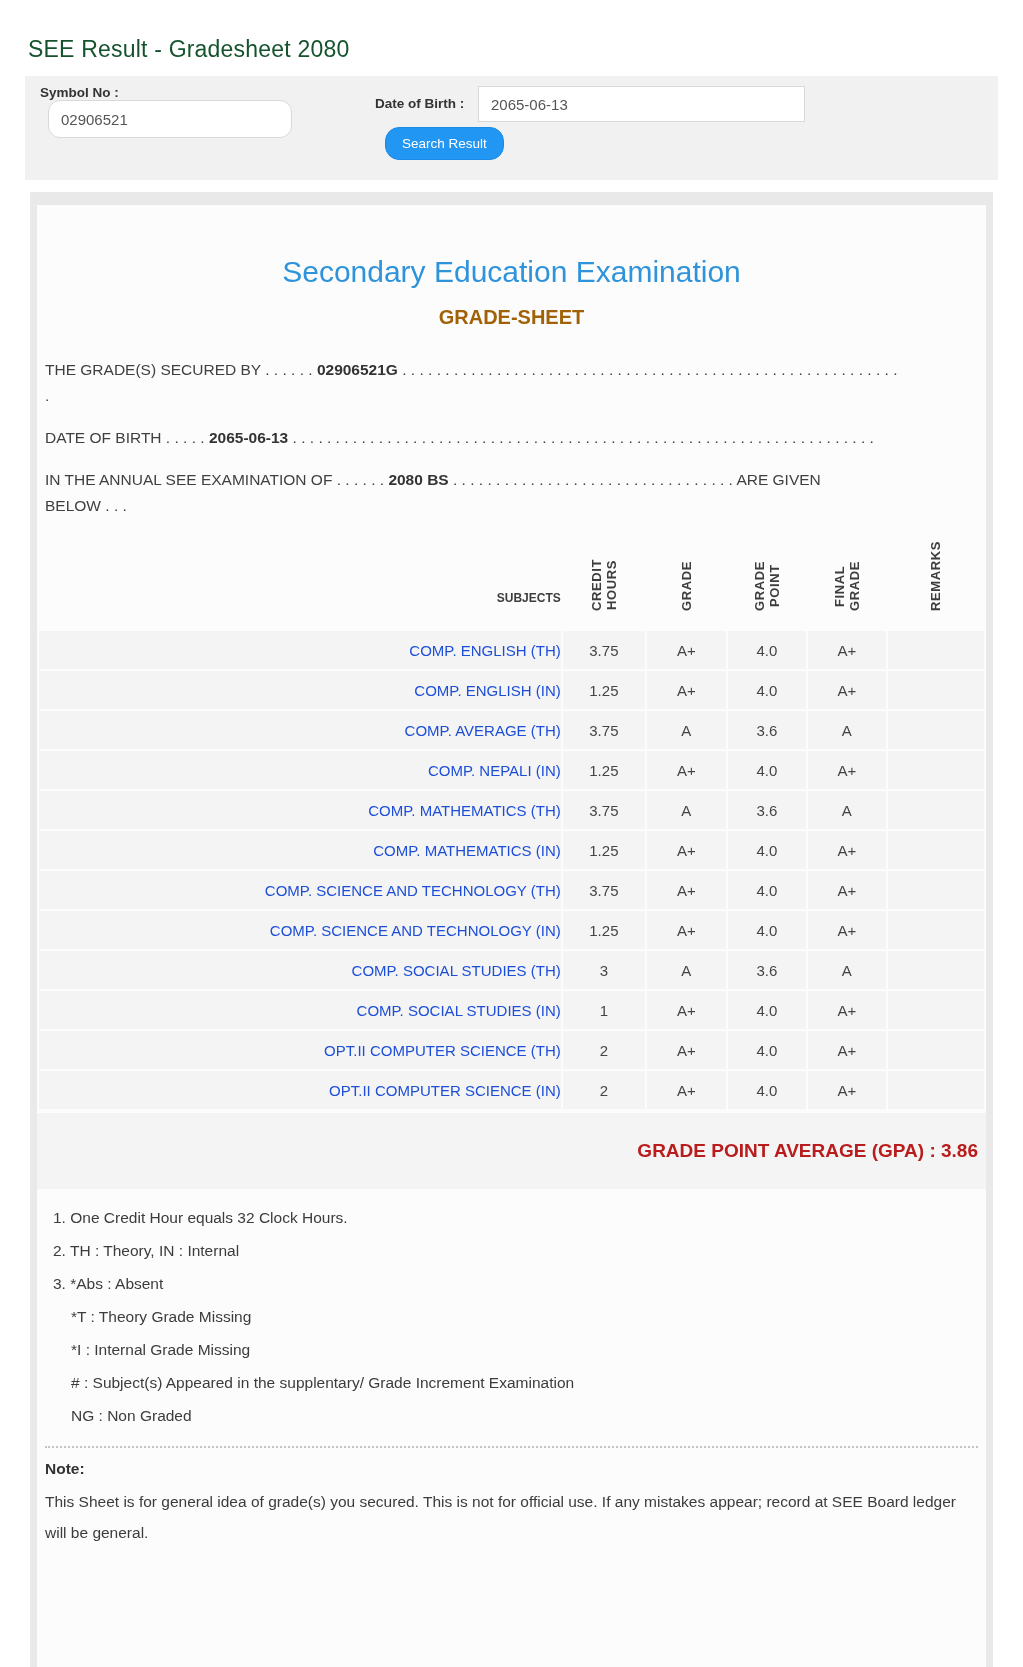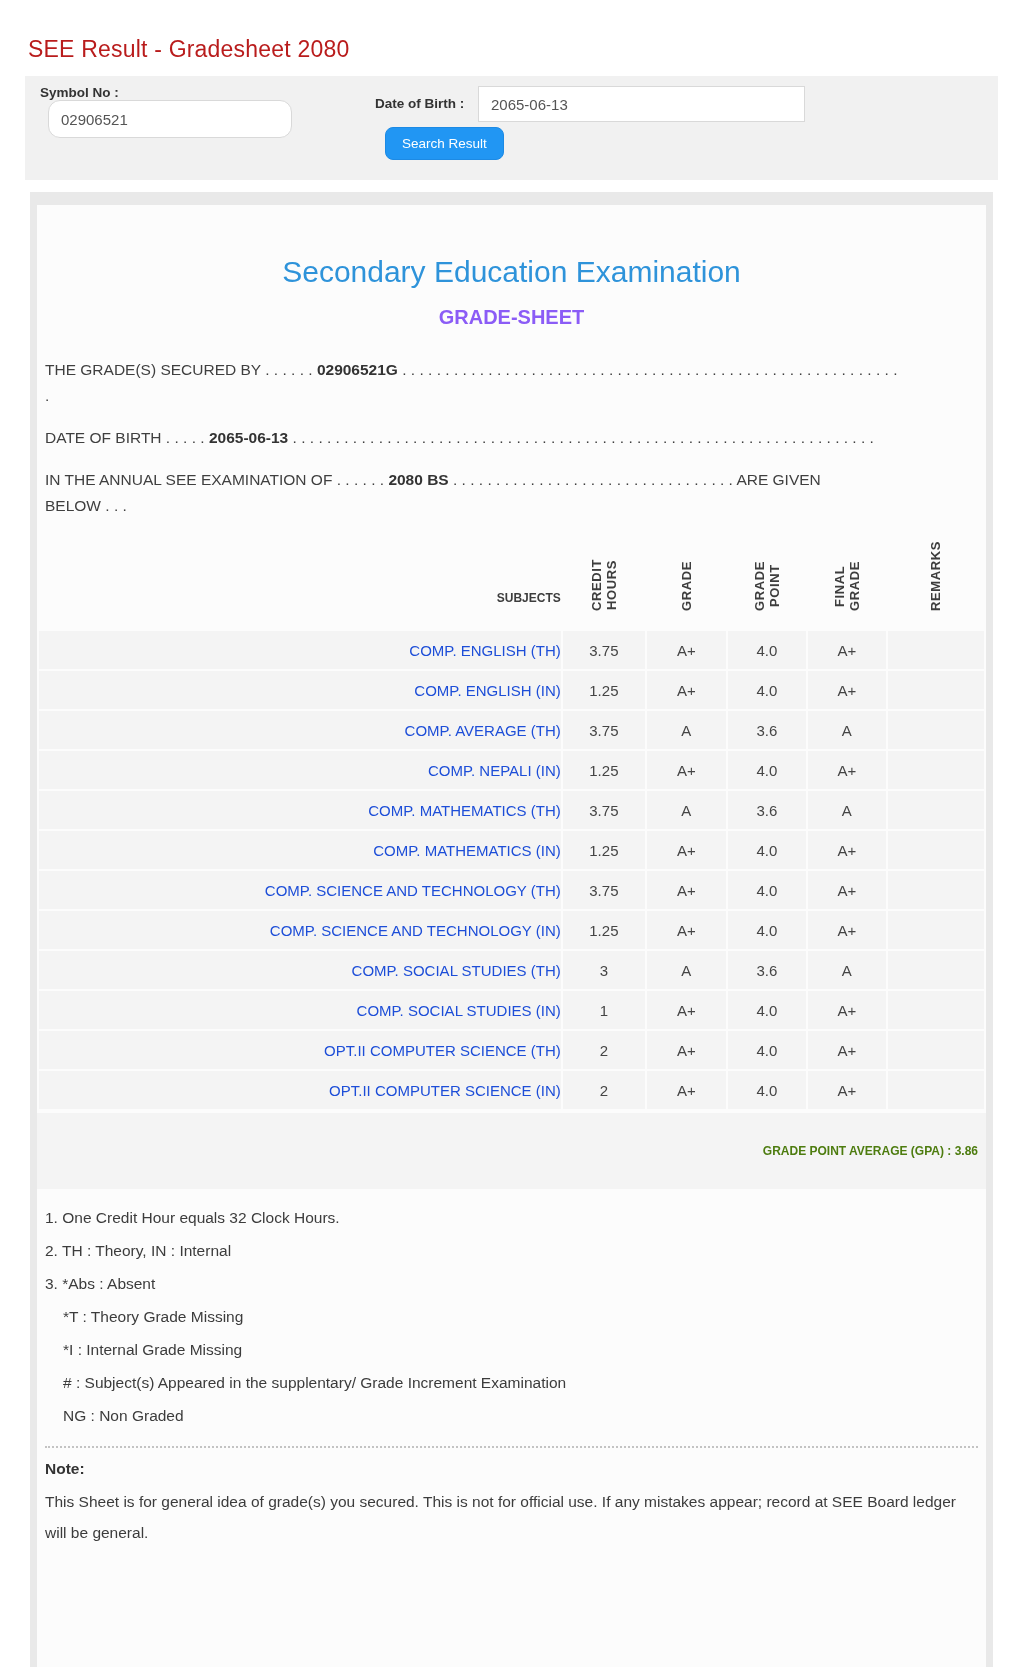--- a/index.html
+++ b/index.html
@@ -5,51 +5,51 @@
   * { box-sizing: border-box; margin: 0; padding: 0; }
   html,body { width:1023px; height:1667px; overflow:hidden; }
   body {
     font-family: "Liberation Sans", "DejaVu Sans", sans-serif;
     background:#ffffff; color:#3d3d3d;
   }
   .container { width:1023px; padding:36px 25px 0 25px; }
 
   
   .page-title {
-    color:#b91c1c; font-size:23px; font-weight:400;
+    color:#14532d; font-size:23px; font-weight:400;
     line-height:26px; margin-left:3px; letter-spacing:0.2px;
   }
 
   
   .form-panel {
     position:relative; margin-top:14px; height:104px;
     background:#f1f1f1; width:973px;
   }
   .form-label { position:absolute; font-size:13.5px; font-weight:bold; color:#333; }
   .lbl-symbol { left:15px; top:9px; }
   .lbl-dob   { left:350px; top:20px; }
   .txt-input {
     position:absolute; background:#ffffff; border:1px solid #d9d9d9;
     font-size:15px; color:#555; padding:0 12px;
     font-family:"Liberation Sans","DejaVu Sans",sans-serif; outline:none;
   }
   .inp-symbol { left:23px; top:24px; width:244px; height:38px;border-radius:12px; }
   .inp-dob    { left:453px; top:10px; width:327px; height:36px; }
   .search-btn {
     position:absolute; left:360px; top:51px; height:33px; padding:0 16px;
-    background:#2196f3; color:#ffffff; border:1px solid #1d8ae4; border-radius:8px;
+    background:#2196f3; color:#ffffff; border:1px solid #1d8ae4; border-radius:14px;
     font-size:13.5px; font-family:"Liberation Sans","DejaVu Sans",sans-serif; cursor:pointer;
   }
 
   
   .backdrop { margin:12px 5px 0 5px; width:963px; height:1475px; background:#e9e9e9; padding:13px 7px 0 7px; overflow:hidden; }
   .card { background:#fcfcfc; width:949px; height:1462px; padding-top:48px; overflow:hidden; }
 
   .exam-title { text-align:center; color:#2e93da; font-size:30px; font-weight:400; line-height:38px; }
-  .sheet-title { text-align:center; color:#8b5cf6; font-size:20px; font-weight:bold; margin-top:14px; line-height:24px; }
+  .sheet-title { text-align:center; color:#a16207; font-size:20px; font-weight:bold; margin-top:14px; line-height:24px; }
 
   .lead-block { margin-top:28px; font-size:15.5px; color:#3f3f3f; }
   .lead-line { line-height:26px; white-space:nowrap; overflow:hidden; padding-left:8px; }
   .lead-wrap { line-height:26px; padding-left:8px; }
   .lead-line b, .lead-block b { color:#333; }
   .mt { margin-top:16px; }
 
   
   table.grades { width:100%; border-collapse:separate; border-spacing:2px; margin-top:12px; table-layout:fixed; }
   table.grades thead td { height:96px; vertical-align:bottom; background:transparent; }
@@ -65,24 +65,24 @@
     background:#f4f4f4; height:38px; font-size:15px; color:#454545;
     text-align:center; vertical-align:middle;
   }
   tbody td.subject { text-align:right; padding-left:16px; color:#1d4ed8; }
 
   .gpa-band {
     margin-top:2px; background:#f4f4f4; height:76px;
     display:flex; align-items:center; justify-content:flex-end;
     padding-right:8px;
   }
-  .gpa-text { font-size:12px; font-weight:bold; color:#4d7c0f; }
-
-  
-  .legend { margin-top:12px; padding:0 8px; font-size:15.5px; color:#3c3c3c; }
+  .gpa-text { font-size:19px; font-weight:bold; color:#b91c1c; }
+
+  
+  .legend { margin-top:12px; padding:0 16px; font-size:15.5px; color:#3c3c3c; }
   .legend-line { line-height:33px; }
   .legend-line.indent { padding-left:18px; }
 
   .dotted-sep { margin:14px 8px 0 8px; border-top:2px dotted #c3c3c3; height:0; }
   .note-label { margin-top:9px; padding:0 8px; font-size:15.5px; font-weight:bold; color:#333; line-height:24px; }
   .note-text { margin-top:5px; padding:0 10px 0 8px; font-size:15.5px; color:#3c3c3c; line-height:31px; max-width:945px; }
 </style>
 </head>
 <body>
 

